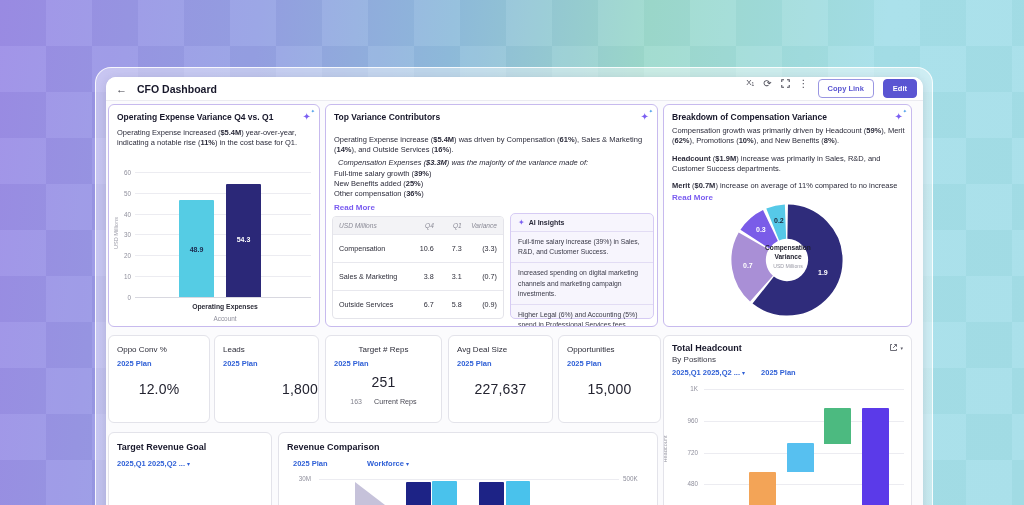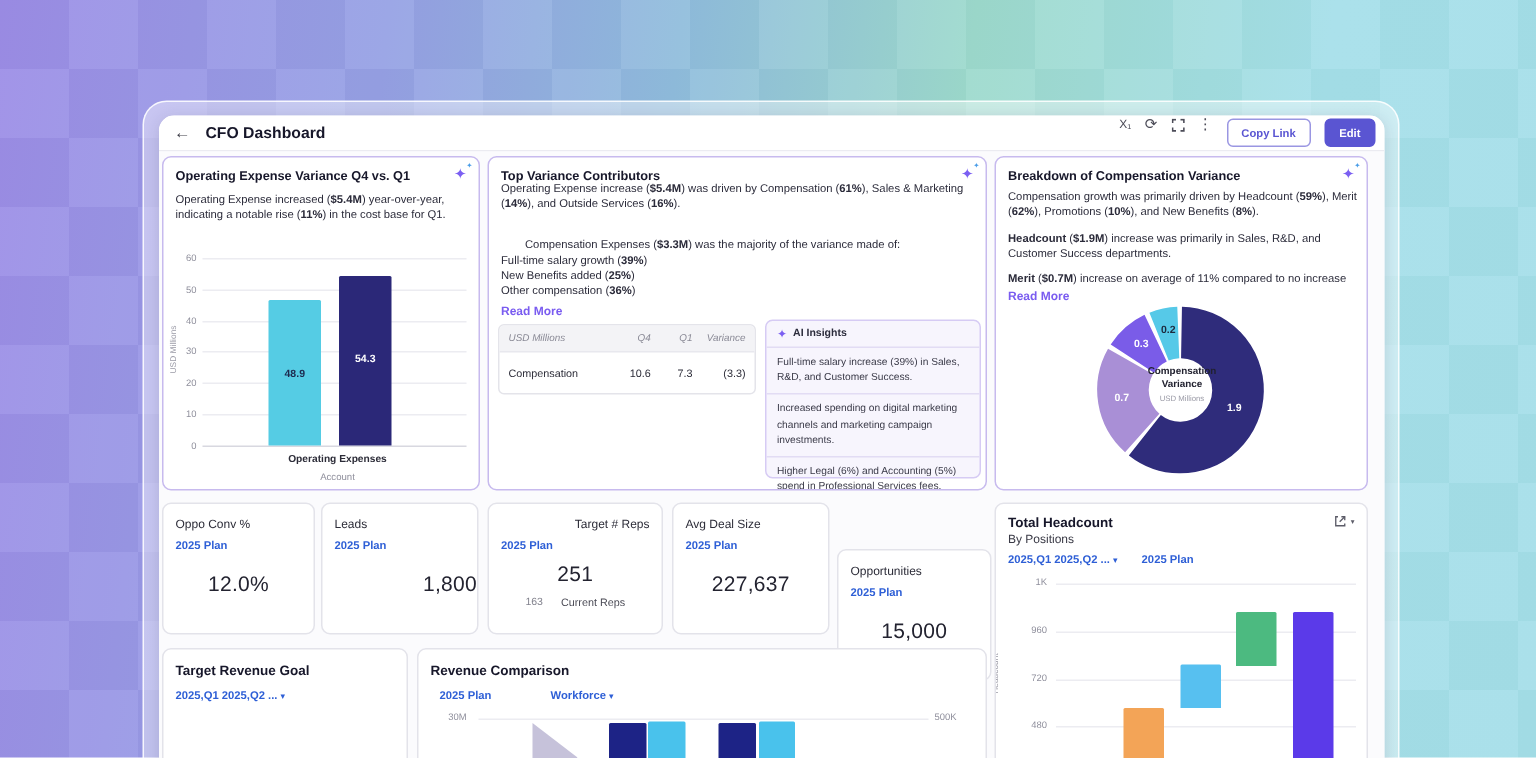--- a/index.html
+++ b/index.html
@@ -125,39 +125,51 @@
         <span class="barlabel" style="left: 70px; top: 141px; width: 35px; color: rgb(29, 42, 78);">48.9</span>
         <span class="barlabel" style="left: 117px; top: 131px; width: 35px; color: rgb(255, 255, 255);">54.3</span>
         <span class="xlab1" style="left:46px; top:198px; width:140px;">Operating Expenses</span>
         <span class="xlab2" style="left:46px; top:210px; width:140px;">Account</span>
       </div>
     </div>
 
     <div class="card ai" style="left:219px; top:3px; width:333px; height:223px;">
       <div class="ptitle" style="position:absolute; left:8px; top:7px;">Top Variance Contributors</div>
       <span class="sparkle">✦<i>✦</i></span>
-      <div class="rich" style="position:absolute; left:8px; top:16px; width:320px;"><span>Operating Expense increase (</span><span class="b">$5.4M</span><span>) was driven by Compensation (</span><span class="b">61%</span><span>), Sales &amp; Marketing (</span><span class="b">14%</span><span>), and Outside Services (</span><span class="b">16%</span><span>).</span></div>
-      <div class="rich" style="position:absolute; left:24px; top:53px; width:320px;"><span>Compensation Expenses (</span><span class="b">$3.3M</span><span>) was the majority of the variance made of:</span></div>
+      <div class="rich" style="position:absolute; left:8px; top:30px; width:320px;"><span>Operating Expense increase (</span><span class="b">$5.4M</span><span>) was driven by Compensation (</span><span class="b">61%</span><span>), Sales &amp; Marketing (</span><span class="b">14%</span><span>), and Outside Services (</span><span class="b">16%</span><span>).</span></div>
+      <div class="rich" style="position:absolute; left:12px; top:53px; width:320px;font-style:italic;"><span>Compensation Expenses (</span><span class="b">$3.3M</span><span>) was the majority of the variance made of:</span></div>
       <div class="rich" style="position:absolute; left:8px; top:64px;"><span>Full-time salary growth (</span><span class="b">39%</span><span>)</span></div>
       <div class="rich" style="position:absolute; left:8px; top:74px;"><span>New Benefits added (</span><span class="b">25%</span><span>)</span></div>
       <div class="rich" style="position:absolute; left:8px; top:84px;"><span>Other compensation (</span><span class="b">36%</span><span>)</span></div>
       <div class="readmore" style="position:absolute; left:8px; top:98px;">Read More</div>
 
       <div class="vtable" style="left:6px; top:111px; width:172px;">
         <div class="thead">
           <span class="c-name" style="font-style:italic;">USD Millions</span>
           <span class="c-num">Q4</span>
           <span class="c-num">Q1</span>
           <span class="c-var">Variance</span>
         </div>
         <div class="trow">
           <span class="c-name">Compensation</span>
           <span class="c-num">10.6</span>
           <span class="c-num">7.3</span>
           <span class="c-var">(3.3)</span>
+        </div>
+        <div class="trow">
+          <span class="c-name">Sales &amp; Marketing</span>
+          <span class="c-num">3.8</span>
+          <span class="c-num">3.1</span>
+          <span class="c-var">(0.7)</span>
+        </div>
+        <div class="trow">
+          <span class="c-name">Outside Services</span>
+          <span class="c-num">6.7</span>
+          <span class="c-num">5.8</span>
+          <span class="c-var">(0.9)</span>
         </div>
       </div>
 
       <div class="insights" style="left:184px; top:108px; width:144px; height:106px;">
         <div class="ihead">
           <span class="spk">✦</span>
           <span>AI Insights</span>
         </div>
         <div class="irow"><span>Full-time salary increase (</span><span class="b">39%</span><span>) in Sales, R&amp;D, and Customer Success.</span></div>
         <div class="irow"><span>Increased spending on digital marketing channels and marketing campaign investments.</span></div>
@@ -196,34 +208,34 @@
       <div class="kpi-title" style="margin:9px 8px 0; text-align:left;">Oppo Conv %</div>
       <div class="bluelink" style="margin:5px 8px 0; text-align:left;">2025 Plan</div>
       <div class="kpi-value" style="margin-top:13px;">12.0%</div>
     </div>
     <div class="card" style="left:108px; top:234px; width:105px; height:88px; text-align:center;">
       <div class="kpi-title" style="margin:9px 8px 0; text-align:left;">Leads</div>
       <div class="bluelink" style="margin:5px 8px 0; text-align:left;">2025 Plan</div>
       <div class="kpi-value" style="margin-top:13px;text-align:right;">1,800</div>
     </div>
     <div class="card" style="left:219px; top:234px; width:117px; height:88px; text-align:center;">
-      <div class="kpi-title" style="margin:9px 8px 0; text-align:right;">Target # Reps</div>
+      <div class="kpi-title" style="margin:9px 20px 0; text-align:center;">Target # Reps</div>
       <div class="bluelink" style="margin:5px 8px 0; text-align:left;">2025 Plan</div>
       <div class="kpi-value" style="margin-top:6px;">251</div>
       <div class="kpi-subrow" style="margin-top:7px;">
         <span class="kpi-subval">163</span>
         <span class="kpi-sublab">Current Reps</span>
       </div>
     </div>
     <div class="card" style="left:342px; top:234px; width:105px; height:88px; text-align:center;">
       <div class="kpi-title" style="margin:9px 8px 0; text-align:left;">Avg Deal Size</div>
       <div class="bluelink" style="margin:5px 8px 0; text-align:left;">2025 Plan</div>
       <div class="kpi-value" style="margin-top:13px;">227,637</div>
     </div>
-    <div class="card" style="left:452px; top:234px; width:103px; height:88px; text-align:center;margin-top:31px;">
+    <div class="card" style="left:452px; top:234px; width:103px; height:88px; text-align:center;">
       <div class="kpi-title" style="margin:9px 8px 0; text-align:left;">Opportunities</div>
       <div class="bluelink" style="margin:5px 8px 0; text-align:left;">2025 Plan</div>
       <div class="kpi-value" style="margin-top:13px;">15,000</div>
     </div>
 
     <div class="card" style="left:557px; top:234px; width:249px; height:200px;">
       <div class="ptitle" style="position:absolute; left:8px; top:7px; font-size:9px; font-weight:600;">Total Headcount</div>
       <div style="position:absolute; left:8px; top:19px; font-size:8px; color:#3a3a46;">By Positions</div>
       <span class="share-icon">
         <svg width="9" height="9" viewBox="0 0 12 12" fill="none" stroke="#5c5c68" stroke-width="1.2">

